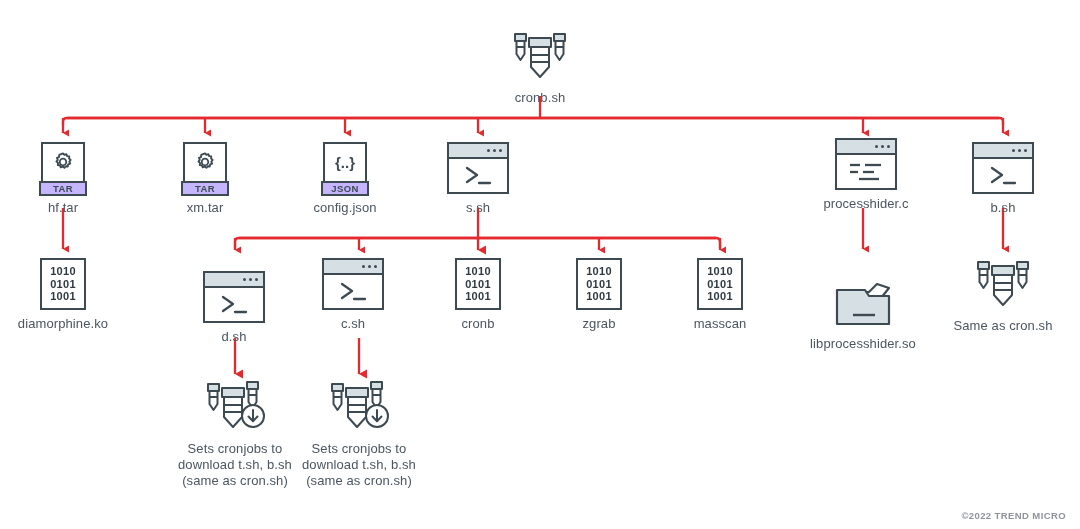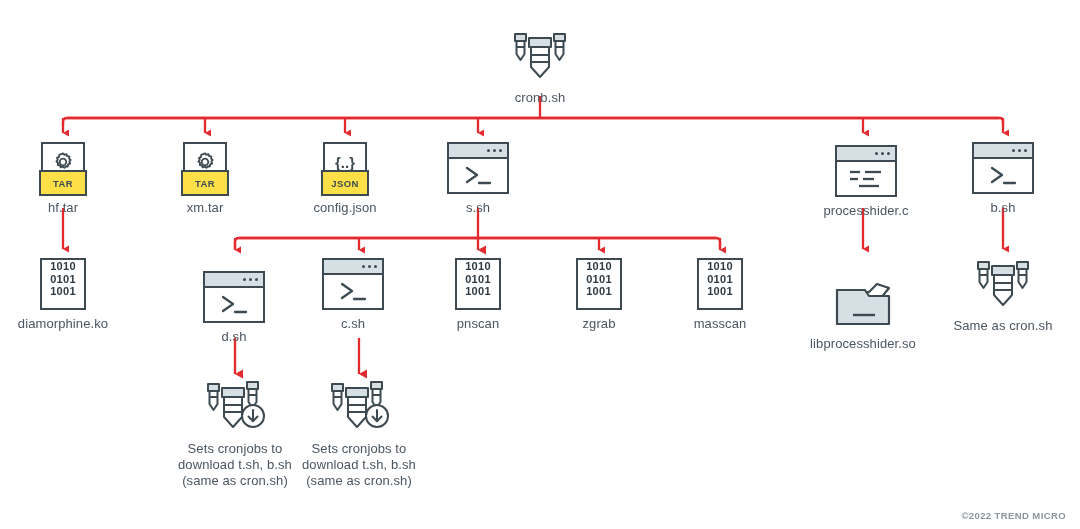--- a/index.html
+++ b/index.html
@@ -22,30 +22,30 @@
   .icn{position:relative;}
 
   
   .doc{
     width:44px;height:50px;border:2.4px solid #3d4a52;background:#ffffff;
     box-sizing:border-box;display:flex;flex-direction:column;
     align-items:center;justify-content:center;
   }
   .doc.tall{height:52px;}
   .doc .badge{
-    position:absolute;left:-2.4px;right:-2.4px;bottom:-2.4px;height:26px;
-    background:#fde047;border:2.4px solid #3d4a52;box-sizing:border-box;
+    position:absolute;left:-2.4px;right:-2.4px;bottom:-2.4px;height:15px;
+    background:#c4b5fd;border:2.4px solid #3d4a52;box-sizing:border-box;
     font-size:9.5px;font-weight:bold;color:#3d4a52;letter-spacing:.4px;
     display:flex;align-items:center;justify-content:center;
   }
   .doc .glyph{font-size:15px;font-weight:bold;color:#3d4a52;margin-bottom:11px;}
   .bin{
     width:46px;height:52px;border:2.4px solid #3d4a52;background:#ffffff;
     box-sizing:border-box;display:flex;flex-direction:column;
-    align-items:center;justify-content:flex-start;
+    align-items:center;justify-content:center;
     font-size:11px;font-weight:bold;color:#2f3a42;line-height:12.5px;letter-spacing:.3px;
   }
 
   
   .win{
     width:62px;height:52px;border:2.4px solid #3d4a52;background:#ffffff;
     box-sizing:border-box;display:flex;flex-direction:column;
   }
   .win .bar{
     height:13px;background:#d6dfe3;border-bottom:2.4px solid #3d4a52;
@@ -179,21 +179,21 @@
       <div class="body">
         <svg width="34" height="26" viewBox="0 0 34 26">
           <path fill="none" stroke="#3d4a52" stroke-width="2.3" stroke-linecap="round" stroke-linejoin="round" d="M6,5 L16,12 L6,19"></path>
           <path fill="none" stroke="#3d4a52" stroke-width="2.3" stroke-linecap="round" d="M18,20 L29,20"></path>
         </svg>
       </div>
     </div>
     <div class="label">s.sh</div>
   </div>
 
-  <div class="node" style="left:832px;top:145px;width:68px;">
+  <div class="node" style="left:832px;top:138px;width:68px;">
     <div class="win">
       <div class="bar">
           <i></i>
           <i></i>
           <i></i>
         </div>
       <div class="body">
         <svg width="46" height="28" viewBox="0 0 46 28">
           <g stroke="#3d4a52" stroke-width="2.3" stroke-linecap="butt">
             <path d="M7,7 L17,7"></path>
@@ -267,21 +267,21 @@
     </div>
     <div class="label">c.sh</div>
   </div>
 
   <div class="node" style="left:455px;top:258px;width:46px;">
     <div class="bin">
       <span>1010</span>
       <span>0101</span>
       <span>1001</span>
     </div>
-    <div class="label">pnscan</div>
+    <div class="label">cronb</div>
   </div>
 
   <div class="node" style="left:576px;top:258px;width:46px;">
     <div class="bin">
       <span>1010</span>
       <span>0101</span>
       <span>1001</span>
     </div>
     <div class="label">zgrab</div>
   </div>

